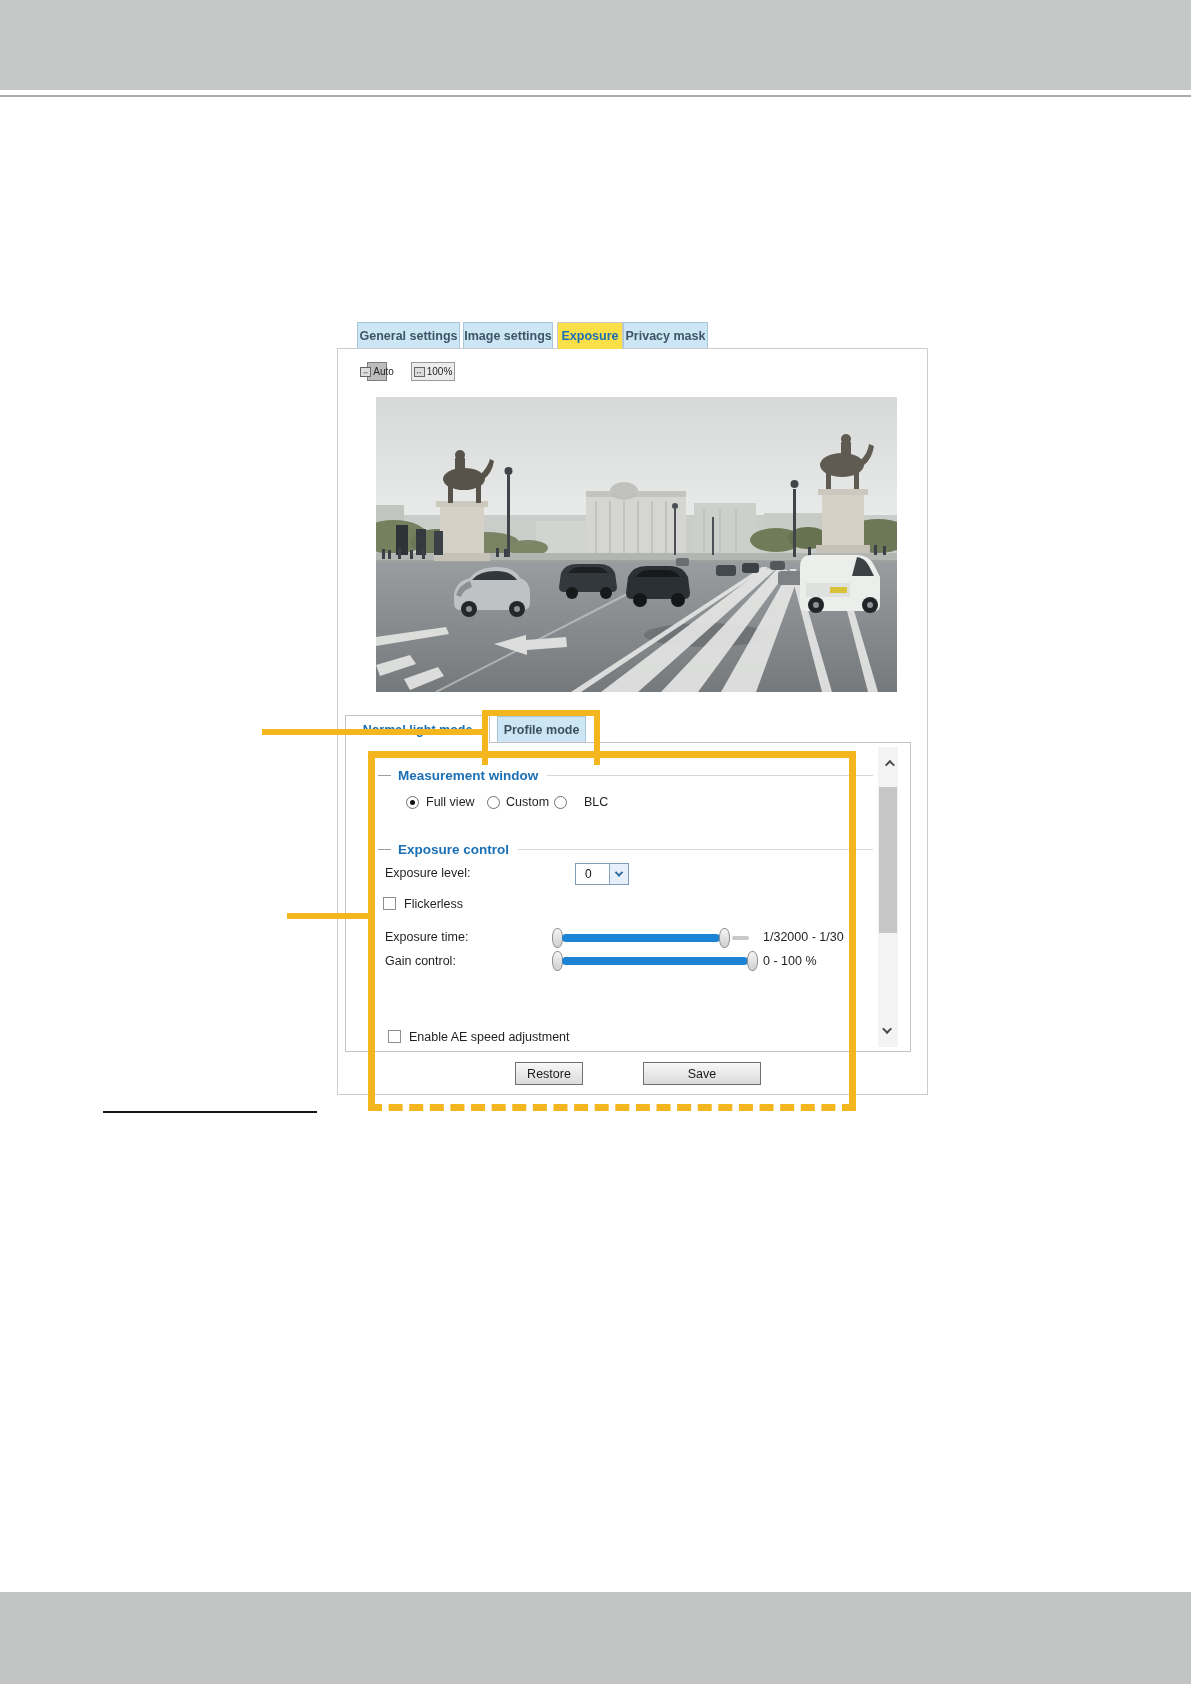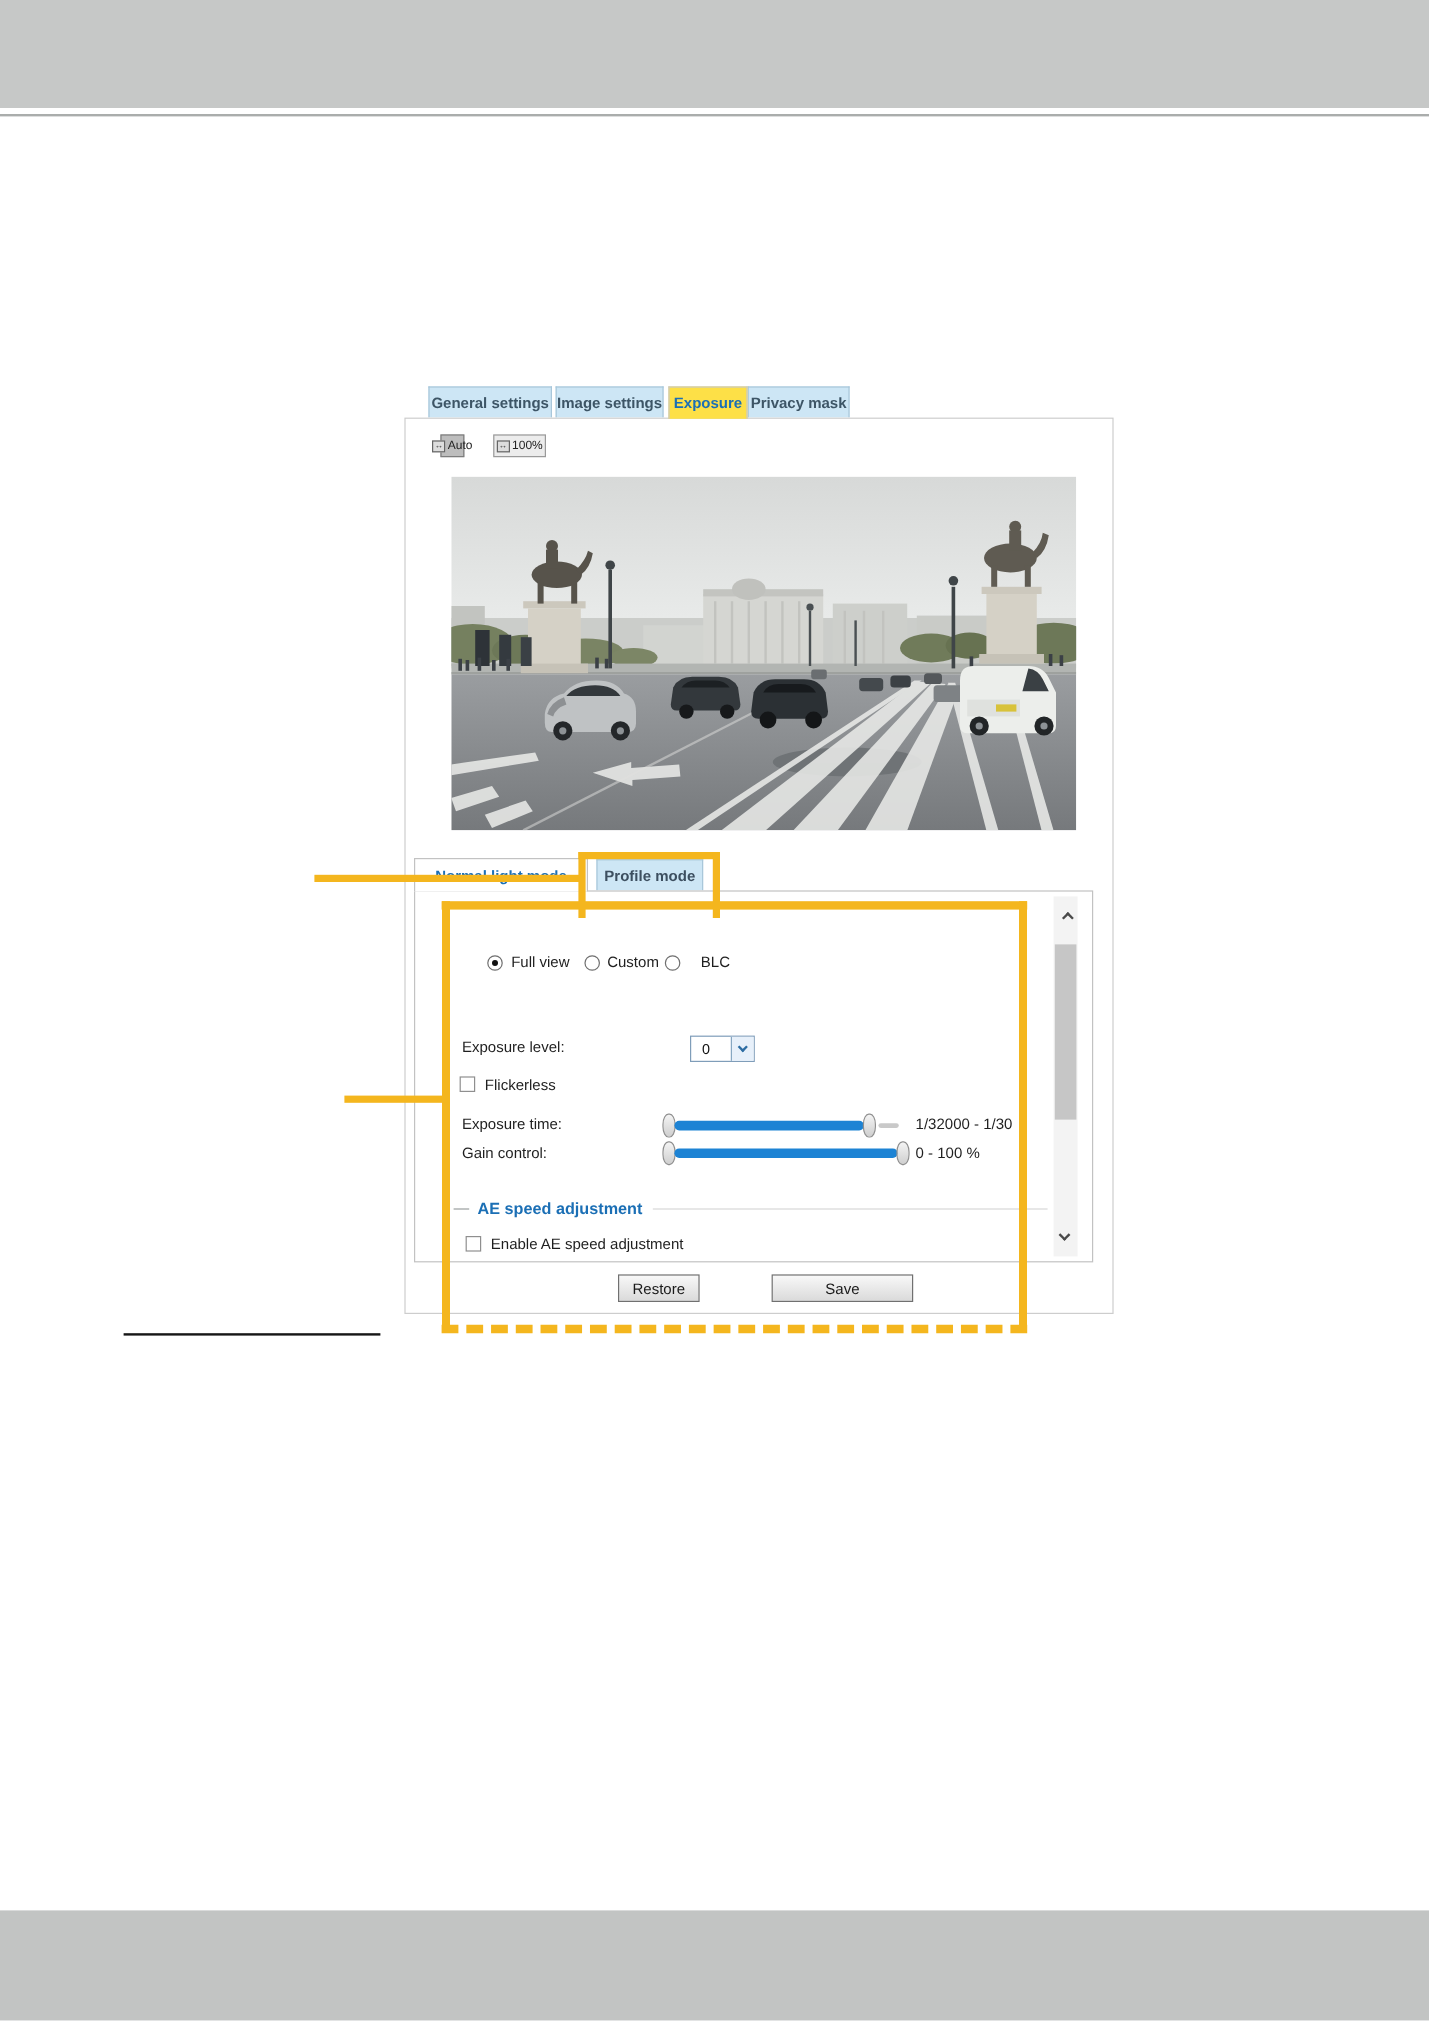--- a/index.html
+++ b/index.html
@@ -277,27 +277,37 @@
           <circle cx="494" cy="208" r="3" fill="#8d9296"></circle>
       </g>
     </svg>
   </div>
 
   <div class="stab stab-normal">Normal light mode</div>
   <div class="stab stab-profile">Profile mode</div>
 
   <div class="subpanel"></div>
 
+  <div class="sect sect-measure">
+    <span class="pre"></span>
+    <span class="title">Measurement window</span>
+    <span class="post"></span>
+  </div>
   <span class="radio sel" style="left:406px;top:796px;"></span>
   <span class="lbl" style="left:426px;top:795px;">Full view</span>
   <span class="radio" style="left:487px;top:796px;"></span>
   <span class="lbl" style="left:506px;top:795px;">Custom</span>
   <span class="radio" style="left:554px;top:796px;"></span>
   <span class="lbl" style="left:573px;top:795px;margin-left:11px;">BLC</span>
 
+  <div class="sect sect-expctl">
+    <span class="pre"></span>
+    <span class="title">Exposure control</span>
+    <span class="post"></span>
+  </div>
   <span class="lbl" style="left:385px;top:866px;">Exposure level:</span>
   <div class="dd">
     <span class="val">0</span>
     <span class="btn">
       <span class="chev"></span>
     </span>
   </div>
   <span class="checkbox" style="left:383px;top:897px;"></span>
   <span class="lbl" style="left:404px;top:897px;">Flickerless</span>
 
@@ -311,25 +321,20 @@
   <span class="lbl" style="left:763px;top:930px;">1/32000 - 1/30</span>
 
   <span class="lbl" style="left:385px;top:954px;">Gain control:</span>
   <div>
     <span class="sl-handle" style="left:552px;top:951px;"></span>
     <span class="sl-bar" style="left:562px;top:957px;width:186px;"></span>
     <span class="sl-handle" style="left:747px;top:951px;"></span>
   </div>
   <span class="lbl" style="left:763px;top:954px;">0 - 100 %</span>
 
-  <div class="sect sect-ae">
-    <span class="pre"></span>
-    <span class="title">AE speed adjustment</span>
-    <span class="post"></span>
-  </div>
   <span class="checkbox" style="left:388px;top:1030px;"></span>
   <span class="lbl" style="left:409px;top:1030px;">Enable AE speed adjustment</span>
 
   <div class="sb-track"></div>
   <div class="sb-btn sb-up">
     <span class="chev-up"></span>
   </div>
   <div class="sb-thumb"></div>
   <div class="sb-btn sb-down">
     <span class="chev-down"></span>

